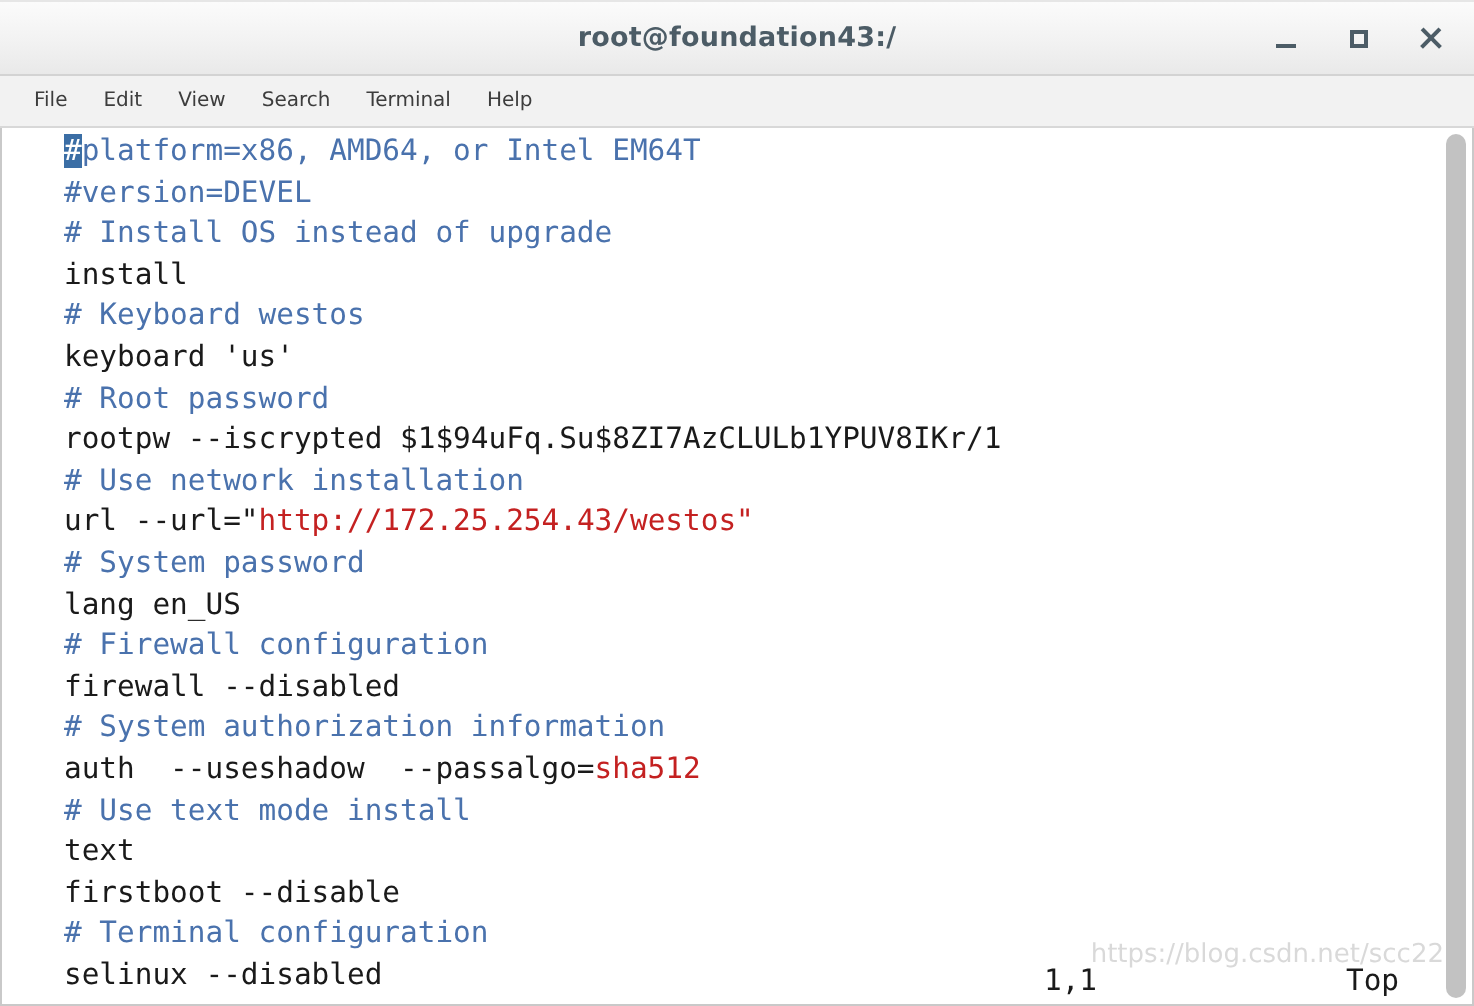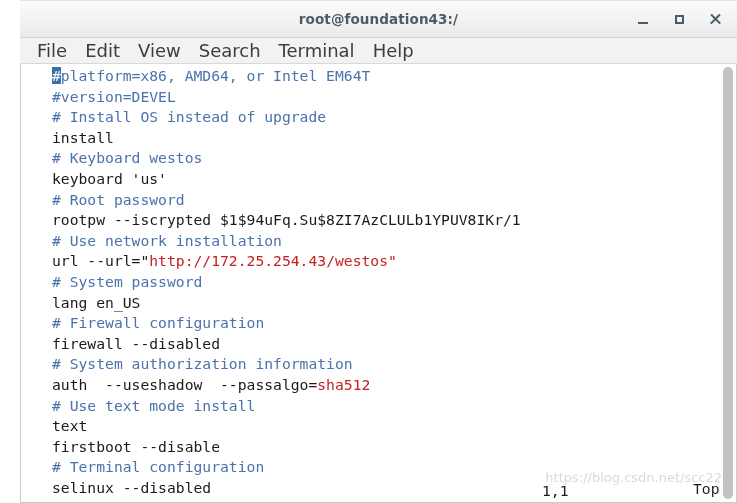--- a/index.html
+++ b/index.html
@@ -14,21 +14,20 @@
     font-family: "Liberation Sans", sans-serif;
   }
   .window {
     width: 737px;
     height: 503px;
     position: relative;
     box-sizing: border-box;
     background: #ffffff;
     display: flex;
     flex-direction: column;
-    padding-left: 20px;
   }
 
   
   .titlebar {
     height: 36px;
     flex: 0 0 36px;
     position: relative;
     background: linear-gradient(to bottom, #fbfbfb 0%, #f2f2f2 55%, #e9e9e9 100%);
     border-bottom: 1px solid #d3d3d3;
     border-top: 1px solid #e6e6e6;
@@ -99,21 +98,21 @@
     flex: 0 0 26px;
     background: #f2f2f2;
     border-bottom: 1px solid #d8d8d8;
     display: flex;
     align-items: center;
     padding-left: 8px;
     box-sizing: border-box;
   }
   .menu-item {
     font-family: "DejaVu Sans", sans-serif;
-    font-size: 18px;
+    font-size: 10px;
     color: #3d3d3d;
     padding: 3px 9px;
     cursor: default;
     white-space: nowrap;
     user-select: none;
   }
 
   
   .term-wrap {
     flex: 1 1 auto;
@@ -169,21 +168,20 @@
   }
   .status-pos {
     position: absolute;
     left: 521px;
     top: 0;
   }
   .status-loc {
     position: absolute;
     left: 672px;
     top: 0;
-    font-family: Liberation Mono, monospace;
   }
 
   
   .scrollbar-track {
     position: absolute;
     right: 1px;
     top: 1px;
     bottom: 1px;
     width: 14px;
     background: #ffffff;

